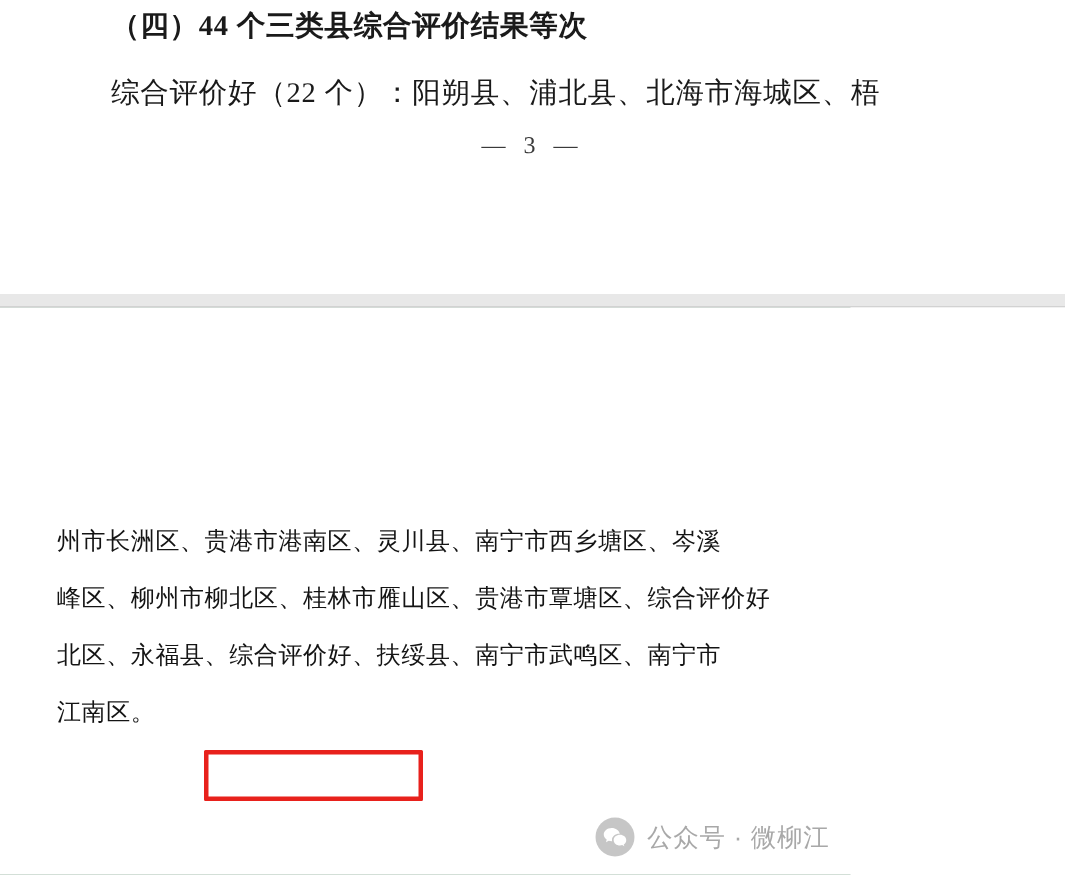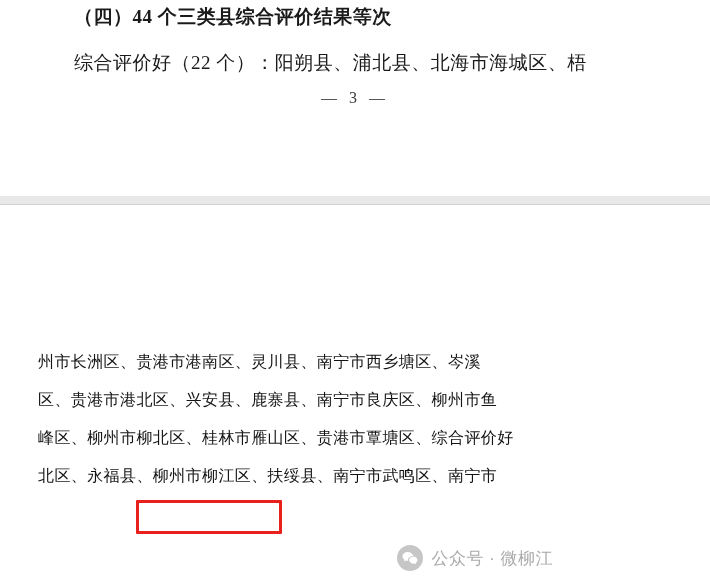--- a/index.html
+++ b/index.html
@@ -154,23 +154,23 @@
     <div class="top-para">综合评价好（22 个）：阳朔县、浦北县、北海市海城区、梧</div>
     <div class="page-number">— 3 —</div>
   </div>
 
   <div class="gap"></div>
   <div class="gap-line"></div>
 
   <div class="doc-bottom">
     <div class="body-text">
       <div class="body-line">州市长洲区、贵港市港南区、灵川县、南宁市西乡塘区、岑溪</div>
-      <div class="body-line">区、贵港市港北区、兴安县、鹿寨县、南宁市良庆区、柳州市鱼</div>
       <div class="body-line">峰区、柳州市柳北区、桂林市雁山区、贵港市覃塘区、综合评价好</div>
-      <div class="body-line">北区、永福县、柳州市柳江区、扶绥县、南宁市武鸣区、南宁市</div>
+      <div class="body-line">北区、永福县、综合评价好、扶绥县、南宁市武鸣区、南宁市</div>
+      <div class="body-line">江南区。</div>
     </div>
     <div class="hl-box"></div>
   </div>
 
   <div class="watermark">
     <span class="wm-icon">
       <svg width="18" height="18" viewBox="0 0 24 24" aria-hidden="true">
         <path d="M9 4C5.1 4 2 6.6 2 9.8c0 1.8 1 3.4 2.6 4.5L4 16.6l2.4-1.2c.8.2 1.7.4 2.6.4h.5c-.1-.4-.2-.8-.2-1.2 0-3 2.9-5.4 6.5-5.4h.5C15.7 6.3 12.7 4 9 4z" fill="#ffffff"></path>
         <path d="M22 14.8c0-2.6-2.5-4.7-5.6-4.7s-5.6 2.1-5.6 4.7 2.5 4.7 5.6 4.7c.7 0 1.4-.1 2-.3l1.9 1-.5-1.6c1.3-.9 2.2-2.2 2.2-3.8z" fill="#ffffff"></path>
       </svg>

